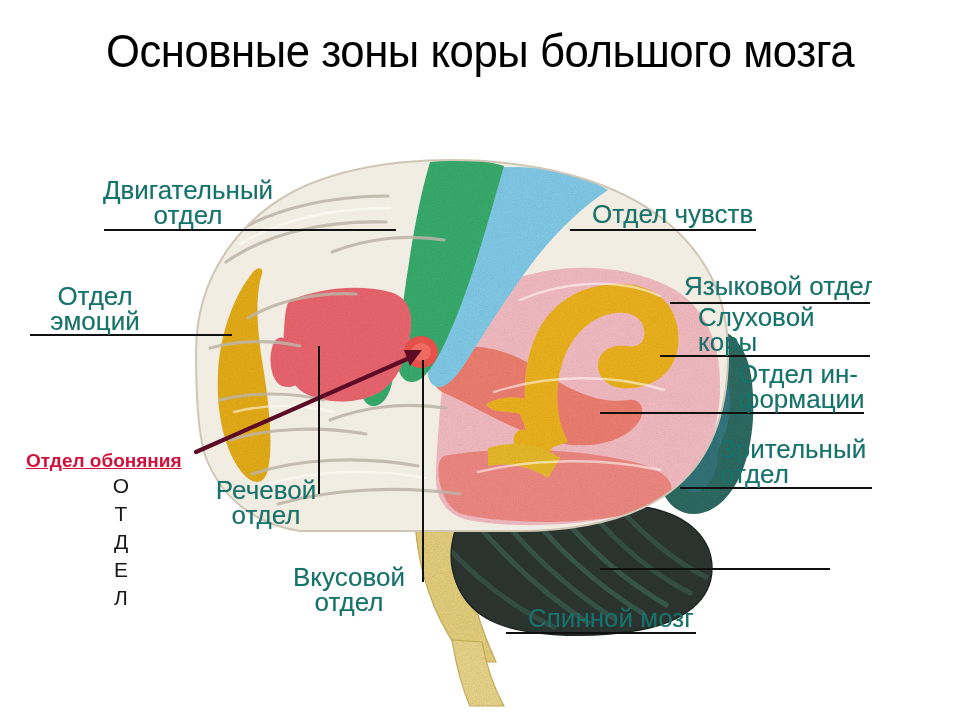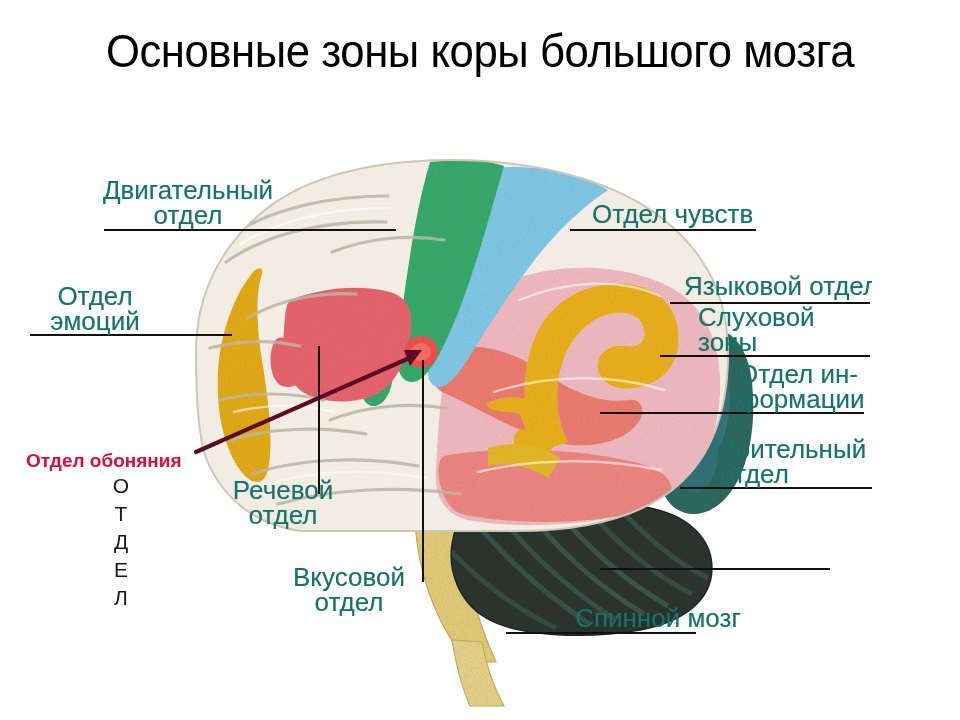--- a/index.html
+++ b/index.html
@@ -53,20 +53,21 @@
 
   
   #olfactory-label{
     position:absolute;
     left:26px;top:450px;
     font-family:"Liberation Sans", sans-serif;
     font-size:19px;
     font-weight:700;
     color:#d1113a;
     white-space:nowrap;
+    text-decoration:underline;
   }
   #vertical-word{
     position:absolute;
     left:108px;top:472px;
     font-family:"Liberation Sans", sans-serif;
     font-size:21px;
     line-height:28px;
     color:#1a1a1a;
     text-align:center;
     width:26px;
@@ -344,41 +345,41 @@
     <div class="leader h" style="left:506px;top:632px;width:190px;"></div>
     <div class="leader v" style="left:318px;top:346px;width:2px;height:148px;"></div>
     <div class="leader v" style="left:422px;top:360px;width:2px;height:222px;"></div>
 
     <div class="callout ctr" style="left:78px;top:178px;width:220px;">Двигательный
 отдел</div>
 
     <div class="callout ctr" style="left:20px;top:284px;width:150px;">Отдел
 эмоций</div>
 
-    <div class="callout ctr" style="left:208px;top:478px;width:150px;">Речевой
+    <div class="callout ctr" style="left:191px;top:478px;width:150px;">Речевой
 отдел</div>
 
     <div class="callout ctr" style="left:274px;top:565px;width:150px;">Вкусовой
 отдел</div>
 
     <div class="callout lf" style="left:684px;top:274px;width:260px;">Языковой отдел</div>
 
     <div class="callout lf" style="left:592px;top:202px;width:240px;">Отдел чувств</div>
 
     <div class="callout lf" style="left:698px;top:305px;width:220px;">Слуховой
-зоны</div>
+коры</div>
 
     <div class="callout lf" style="left:726px;top:362px;width:220px;padding-left:12px;">Отдел ин-
 формации</div>
 
     <div class="callout lf" style="left:690px;top:437px;width:220px;margin-left:30px;">Зрительный
 отдел</div>
 
 
-    <div class="callout lf" style="left:528px;top:606px;width:260px;text-align:center;">Спинной мозг</div>
+    <div class="callout lf" style="left:528px;top:606px;width:260px;">Спинной мозг</div>
 
     <div id="olfactory-label">Отдел обоняния</div>
 
     <div id="vertical-word">
       <span>О</span>
       <span>Т</span>
       <span>Д</span>
       <span>Е</span>
       <span>Л</span>
     </div>

